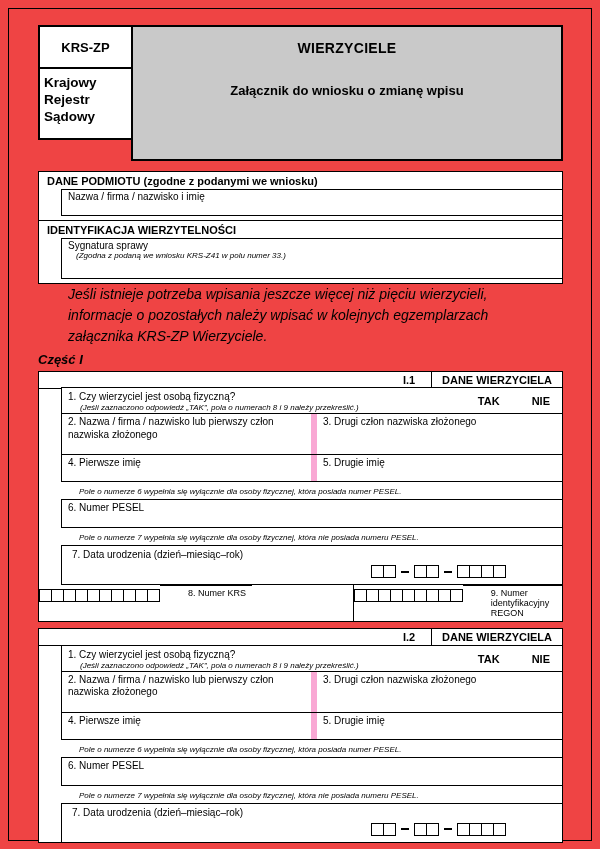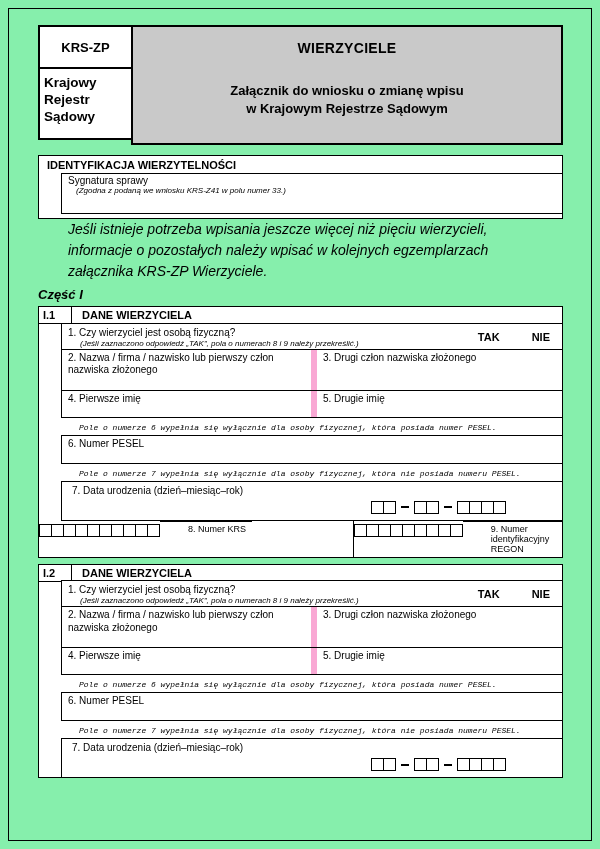--- a/index.html
+++ b/index.html
@@ -1,70 +1,70 @@
 <!DOCTYPE html>
 <html><head>
 <meta charset="utf-8">
 <style>
   html, body { margin: 0; padding: 0; }
   body {
     width: 600px; height: 849px; background: #ffffff;
     font-family: "Liberation Sans", sans-serif; color: #000;
   }
-  .page { position: relative; width: 600px; height: 849px; background: #86efac; overflow: hidden; }
+  .page { position: relative; width: 600px; height: 849px; background: #ef4444; overflow: hidden; }
   .page-frame { position: absolute; inset: 8px; border: 1px solid #000; pointer-events: none; }
   .content { position: absolute; left: 38px; top: 25px; width: 525px; }
 
   
   .form-header { display: flex; align-items: flex-start; }
   .header-left { flex: 0 0 95px; width: 95px; display: flex; flex-direction: column; position: relative; z-index: 1; }
   .code-box { height: 40px; border: 2px solid #000; background: #fff; display: flex; align-items: center; justify-content: center; font-weight: bold; font-size: 13px; }
   .registry-box { height: 63px; border: 2px solid #000; border-top: none; background: #fff; padding: 6px 4px 0 4px; font-weight: bold; font-size: 13.5px; line-height: 1.25; }
-  .header-right { flex: 1; height: 120px; background: #c9c9c9; border: 2px solid #000; margin-left: -2px; text-align: center; padding-top: 13px; box-sizing: border-box; }
+  .header-right { flex: 1; height: 136px; background: #c9c9c9; border: 2px solid #000; margin-left: -2px; text-align: center; padding-top: 13px; box-sizing: border-box; }
   .form-title { font-size: 14px; font-weight: bold; letter-spacing: 0.3px; }
   .form-subtitle { margin-top: 26px; font-size: 13px; font-weight: bold; line-height: 1.4; }
 
   
   .box-section { border: 1.5px solid #000; margin-top: 10px; padding-bottom: 4px; background: #fff; }
   .box-section + .box-section { margin-top: -1.5px; }
   .section-heading { font-size: 11px; font-weight: bold; padding: 3px 8px 2px; }
   .field-box { border: 1px solid #000; border-right: none; margin-left: 22px; background: #fff; }
   .field-box .field-label { font-size: 10px; padding: 1px 6px 0; }
   .field-note-sm { font-size: 8px; font-style: italic; padding: 0 6px 0 14px; }
   .field-space { height: 13px; }
   .field-space.tall { height: 18px; }
 
   .instruction-note { text-align: left; font-size: 14px; font-style: italic; line-height: 1.5; padding: 0 30px; }
   .part-heading { margin-top: 5px; font-size: 13px; font-weight: bold; font-style: italic; }
 
   
   .creditor-section { border: 1.5px solid #000; margin-top: 4px; background: #fff; }
   .creditor-section.second { margin-top: 6px; }
-  .creditor-header { display: flex; border-bottom: 1.5px solid #000; }
+  .creditor-header { display: flex; border-bottom: 1.5px solid #000; justify-content: flex-end; }
   .creditor-id { flex: 0 0 26px; border-right: 1px solid #000; font-size: 11px; font-weight: bold; padding: 2px 2px 2px 4px; }
   .creditor-title { font-size: 11px; font-weight: bold; padding: 2px 10px; }
 
   .frow { border: 1px solid #000; border-right: none; margin-left: 22px; margin-top: -1px; background: #fff; position: relative; box-sizing: border-box; }
   .creditor-header + .frow { margin-top: -1.5px; }
   .creditor-section > .frow:last-child { margin-bottom: -1px; }
 
   .row-q { height: 27px; padding: 3px 6px; box-sizing: border-box; }
   .q-label { font-size: 10px; }
   .q-note { font-size: 8px; font-style: italic; padding-left: 12px; margin-top: 1px; }
   .tak-nie { position: absolute; top: 7px; right: 12px; display: flex; gap: 32px; font-size: 11px; font-weight: bold; }
   .tak-nie span { cursor: default; }
 
   .row-split { display: flex; }
   .row-split .cell { flex: 1; padding: 2px 6px; box-sizing: border-box; }
   .row-split .cell.left { flex: 0 0 51%; border-right: 6px solid #f9a8d4; }
   .row-split .cell .field-label { padding: 0; font-size: 10px; line-height: 1.25; }
   .r2 { height: 42px; }
   .r3 { height: 28px; }
 
-  .inline-note { font-size: 8px; font-style: italic; padding: 5px 0 4px 40px; font-family: Liberation Mono, monospace; }
+  .inline-note { font-size: 8px; font-style: italic; padding: 5px 0 4px 40px; }
   .row-pesel { height: 29px; }
   .row-pesel .field-label { font-size: 10px; padding: 2px 6px; }
 
   .row-date { height: 40px; }
   .row-date .field-label { font-size: 10px; padding: 3px 6px 0 10px; }
   .date-boxes { position: absolute; top: 19px; right: 56px; display: flex; align-items: center; }
 
   .digit-box { width: 13px; height: 13px; border: 1px solid #000; background: #fff; box-sizing: border-box; flex: 0 0 13px; }
   .digit-box + .digit-box { margin-left: -1px; }
   .box-dash { width: 8px; height: 2px; background: #000; margin: 0 5px; flex: 0 0 8px; }
@@ -91,25 +91,31 @@
           <span>KRS-ZP</span>
         </div>
         <div class="registry-box">
           <span>Krajowy Rejestr Sądowy</span>
         </div>
       </div>
       <div class="header-right">
         <div class="form-title">WIERZYCIELE</div>
         <div class="form-subtitle">
           <div>Załącznik do wniosku o zmianę wpisu</div>
-          <div>w Krajowym Rejestrze Sądowym</div>
         </div>
       </div>
     </div>
 
+    <section class="box-section">
+      <div class="section-heading">DANE PODMIOTU (zgodne z podanymi we wniosku)</div>
+      <div class="field-box">
+        <div class="field-label">Nazwa / firma / nazwisko i imię</div>
+        <div class="field-space"></div>
+      </div>
+    </section>
 
     <section class="box-section">
       <div class="section-heading">IDENTYFIKACJA WIERZYTELNOŚCI</div>
       <div class="field-box">
         <div class="field-label">Sygnatura sprawy</div>
         <div class="field-note-sm">(Zgodna z podaną we wniosku KRS-Z41 w polu numer 33.)</div>
         <div class="field-space tall"></div>
       </div>
     </section>
 

